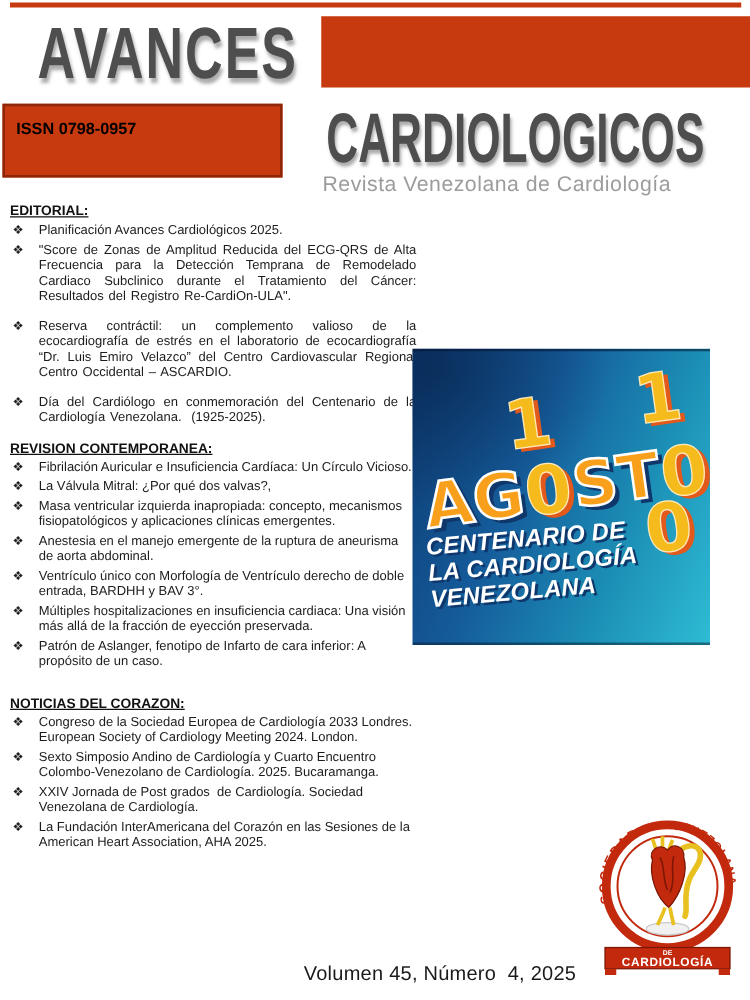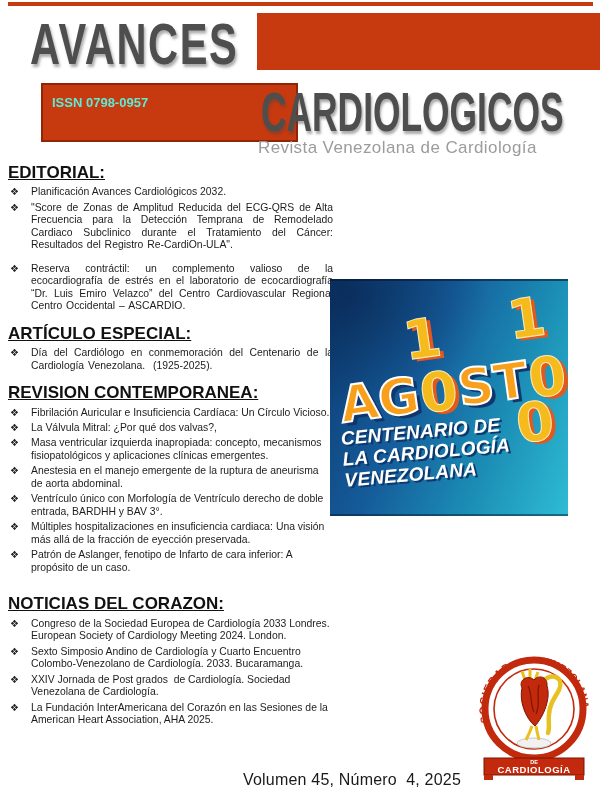--- a/index.html
+++ b/index.html
@@ -8,35 +8,35 @@
 
   
   .top-strip{position:absolute;left:8px;top:2px;width:585px;height:4px;
              background:var(--accent-red,#C7390F);}
   .red-block{position:absolute;left:257px;top:13px;width:343px;height:57px;
              background:var(--accent-red,#C7390F);}
   .title-avances{position:absolute;left:30px;top:10px;font-size:52px;font-weight:bold;
              color:var(--title-gray,#4E4E4E);letter-spacing:2px;white-space:nowrap;
              transform:scale(.80,1.12);transform-origin:left top;
              text-shadow:2px 3px 3px rgba(70,70,70,.45);}
-  .issn-bar{position:absolute;left:2px;top:83px;width:257px;height:59px;box-sizing:border-box;
+  .issn-bar{position:absolute;left:2px;top:83px;width:224px;height:59px;box-sizing:border-box;
              background:var(--accent-red,#C7390F);border:2px solid var(--red-border,#8E2607);
-             color:#5eead4;font-weight:bold;font-size:13px;line-height:1.5;padding:8px 0 0 9px;margin-left:39px;}
+             color:#000000;font-weight:bold;font-size:13px;line-height:1.5;padding:8px 0 0 9px;}
   .title-cardio{position:absolute;left:261px;top:79px;font-size:52px;font-weight:bold;
              color:var(--title-gray,#4E4E4E);white-space:nowrap;
              transform:scale(.68,1.08);transform-origin:left top;
              text-shadow:2px 3px 3px rgba(70,70,70,.45);}
   .subtitle{position:absolute;left:258px;top:138px;width:340px;text-align:left;
              color:var(--subtitle-gray,#9C9C9C);font-size:17px;letter-spacing:.4px;
              line-height:1.18;white-space:nowrap;}
 
   
   #toc{position:absolute;left:8px;top:163px;width:325px;color:#1c1c1c;
        font-size:10.4px;line-height:1.2;}
-  .sec-heading{font-weight:bold;text-decoration:underline;font-size:17px;color:#111;
+  .sec-heading{font-weight:bold;text-decoration:underline;font-size:11px;color:#111;
        margin:8px 0 3px;}
   .sec:first-child .sec-heading{margin-top:0;}
   .sec:last-child .sec-heading{margin-top:20px;text-decoration:underline;}
   .item{display:flex;margin:0 0 3px;}
   .bullet{flex:0 0 21px;padding-left:2px;font-size:10px;color:#222;}
   .item-text{flex:1;}
   .sec.wide .item{margin-bottom:11px;}
   .sec.wide .item-text{text-align:justify;word-spacing:1px;}
 
   
@@ -87,35 +87,34 @@
 
   <div class="subtitle">
     <div>Revista Venezolana de Cardiología</div>
   </div>
 
   <div id="toc">
       <div class="sec">
         <div class="sec-heading">EDITORIAL:</div>
         <div class="item">
           <span class="bullet">❖</span>
-          <span class="item-text">Planificación Avances Cardiológicos 2032.</span>
+          <span class="item-text">Planificación Avances Cardiológicos 2025.</span>
         </div>
       </div>
       <div class="sec wide">
         <div class="item">
           <span class="bullet">❖</span>
           <span class="item-text">"Score de Zonas de Amplitud Reducida del ECG-QRS de Alta Frecuencia para la Detección Temprana de Remodelado Cardiaco Subclinico durante el Tratamiento del Cáncer: Resultados del Registro Re-CardiOn-ULA".</span>
         </div>
         <div class="item">
           <span class="bullet">❖</span>
           <span class="item-text">Reserva contráctil: un complemento valioso de la ecocardiografía de estrés en el laboratorio de ecocardiografía “Dr. Luis Emiro Velazco” del Centro Cardiovascular Regional Centro Occidental – ASCARDIO.</span>
         </div>
       </div>
       <div class="sec wide">
-        <div class="sec-heading">ARTÍCULO ESPECIAL:</div>
         <div class="item">
           <span class="bullet">❖</span>
           <span class="item-text">Día del Cardiólogo en conmemoración del Centenario de la Cardiología Venezolana.&nbsp; (1925-2025).</span>
         </div>
       </div>
       <div class="sec">
         <div class="sec-heading">REVISION CONTEMPORANEA:</div>
         <div class="item">
           <span class="bullet">❖</span>
           <span class="item-text">Fibrilación Auricular e Insuficiencia Cardíaca: Un Círculo Vicioso.</span>
@@ -148,21 +147,21 @@
         </div>
       </div>
       <div class="sec">
         <div class="sec-heading">NOTICIAS DEL CORAZON:</div>
         <div class="item">
           <span class="bullet">❖</span>
           <span class="item-text">Congreso de la Sociedad Europea de Cardiología 2033 Londres. European Society of Cardiology Meeting 2024. London.</span>
         </div>
         <div class="item">
           <span class="bullet">❖</span>
-          <span class="item-text">Sexto Simposio Andino de Cardiología y Cuarto Encuentro Colombo-Venezolano de Cardiología. 2033. Bucaramanga.</span>
+          <span class="item-text">Sexto Simposio Andino de Cardiología y Cuarto Encuentro Colombo-Venezolano de Cardiología. 2025. Bucaramanga.</span>
         </div>
         <div class="item">
           <span class="bullet">❖</span>
           <span class="item-text">XXIV Jornada de Post grados&nbsp; de Cardiología. Sociedad Venezolana de Cardiología.</span>
         </div>
         <div class="item">
           <span class="bullet">❖</span>
           <span class="item-text">La Fundación InterAmericana del Corazón en las Sesiones de la American Heart Association, AHA 2025.</span>
         </div>
       </div>

